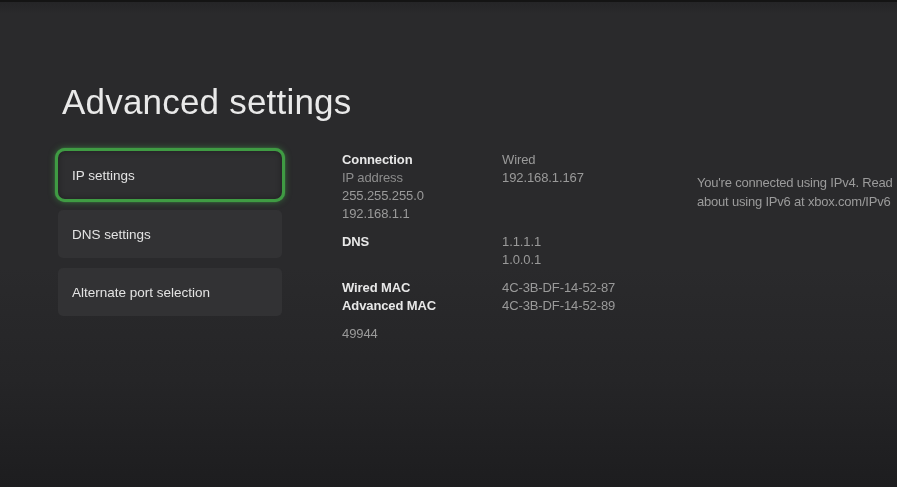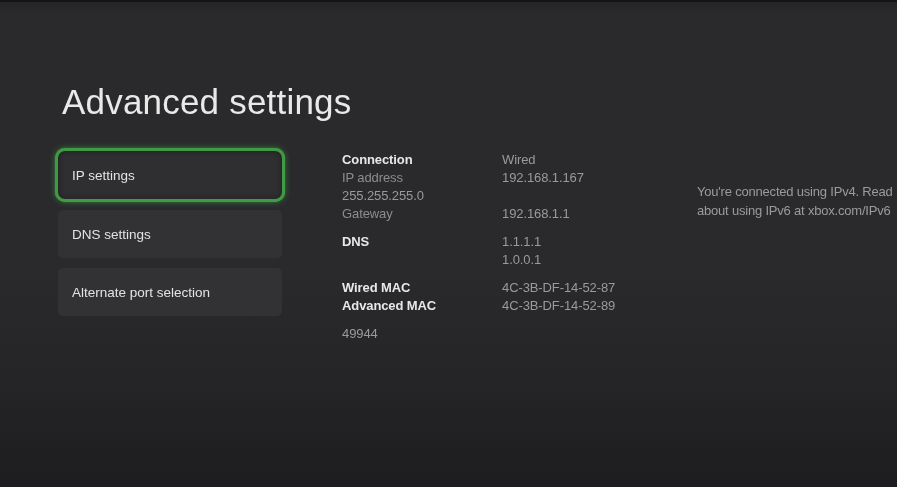--- a/index.html
+++ b/index.html
@@ -41,21 +41,21 @@
     position:absolute;left:314px;top:151px;width:330px;
     display:flex;flex-direction:column;margin-left:28px;
   }
   .drow{display:flex;min-height:18px;line-height:18px;font-size:13px;letter-spacing:-.1px;}
   .drow.group-start{margin-top:10px;}
   .drow .lbl{width:160px;flex:0 0 160px;color:#8d8d8d;}
   .drow.bold .lbl{color:#e8e8e8;font-weight:700;}
   .drow .val{color:#9a9a9a;white-space:nowrap;text-align:center;}
   
   .notice{
-    position:absolute;left:697px;top:182px;
+    position:absolute;left:697px;top:173px;
     font-size:13px;line-height:19px;color:#9b9b9b;letter-spacing:-.2px;
     white-space:nowrap;
   }
 </style>
 </head>
 <body>
 
 <div class="screen">
 
   <div class="page-title">Advanced settings</div>
@@ -85,21 +85,20 @@
   <div class="drow">
     <span class="lbl">IP address</span>
     <span class="val">192.168.1.167</span>
   </div>
 
   <div class="drow">
     <span class="val">255.255.255.0</span>
   </div>
 
   <div class="drow">
-    <span class="lbl">Gateway</span>
     <span class="val">192.168.1.1</span>
   </div>
 
   <div class="drow bold group-start">
     <span class="lbl">DNS</span>
     <span class="val">1.1.1.1</span>
   </div>
 
   <div class="drow">
     <span class="lbl"></span>

